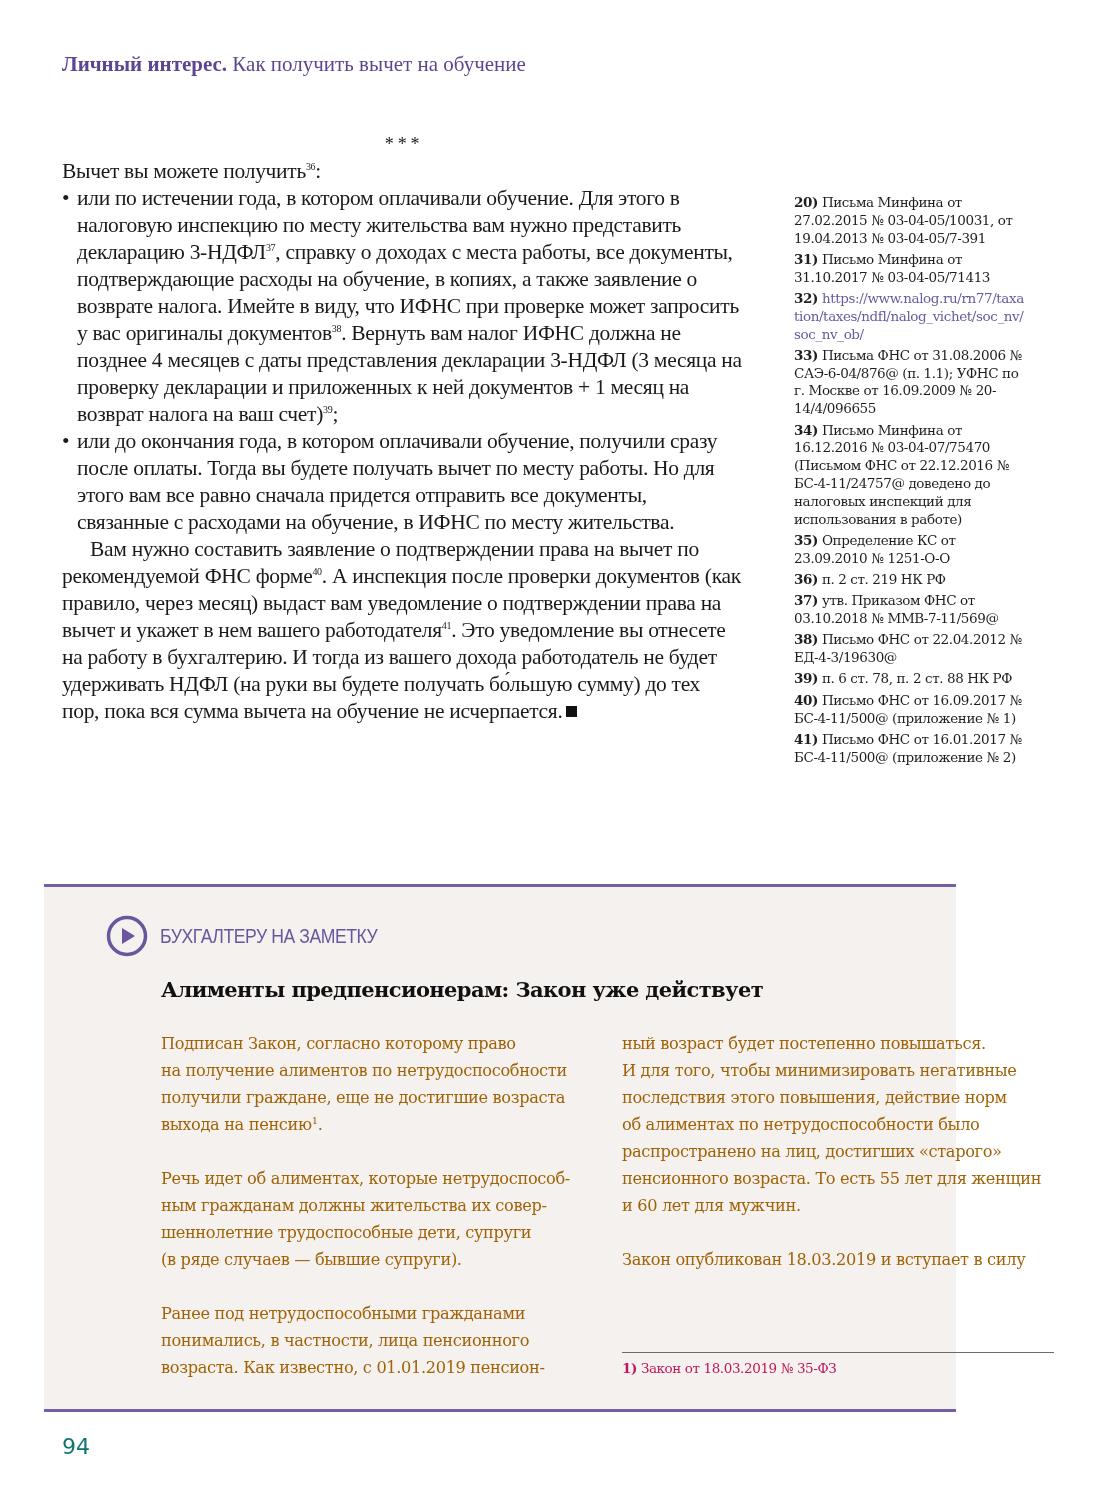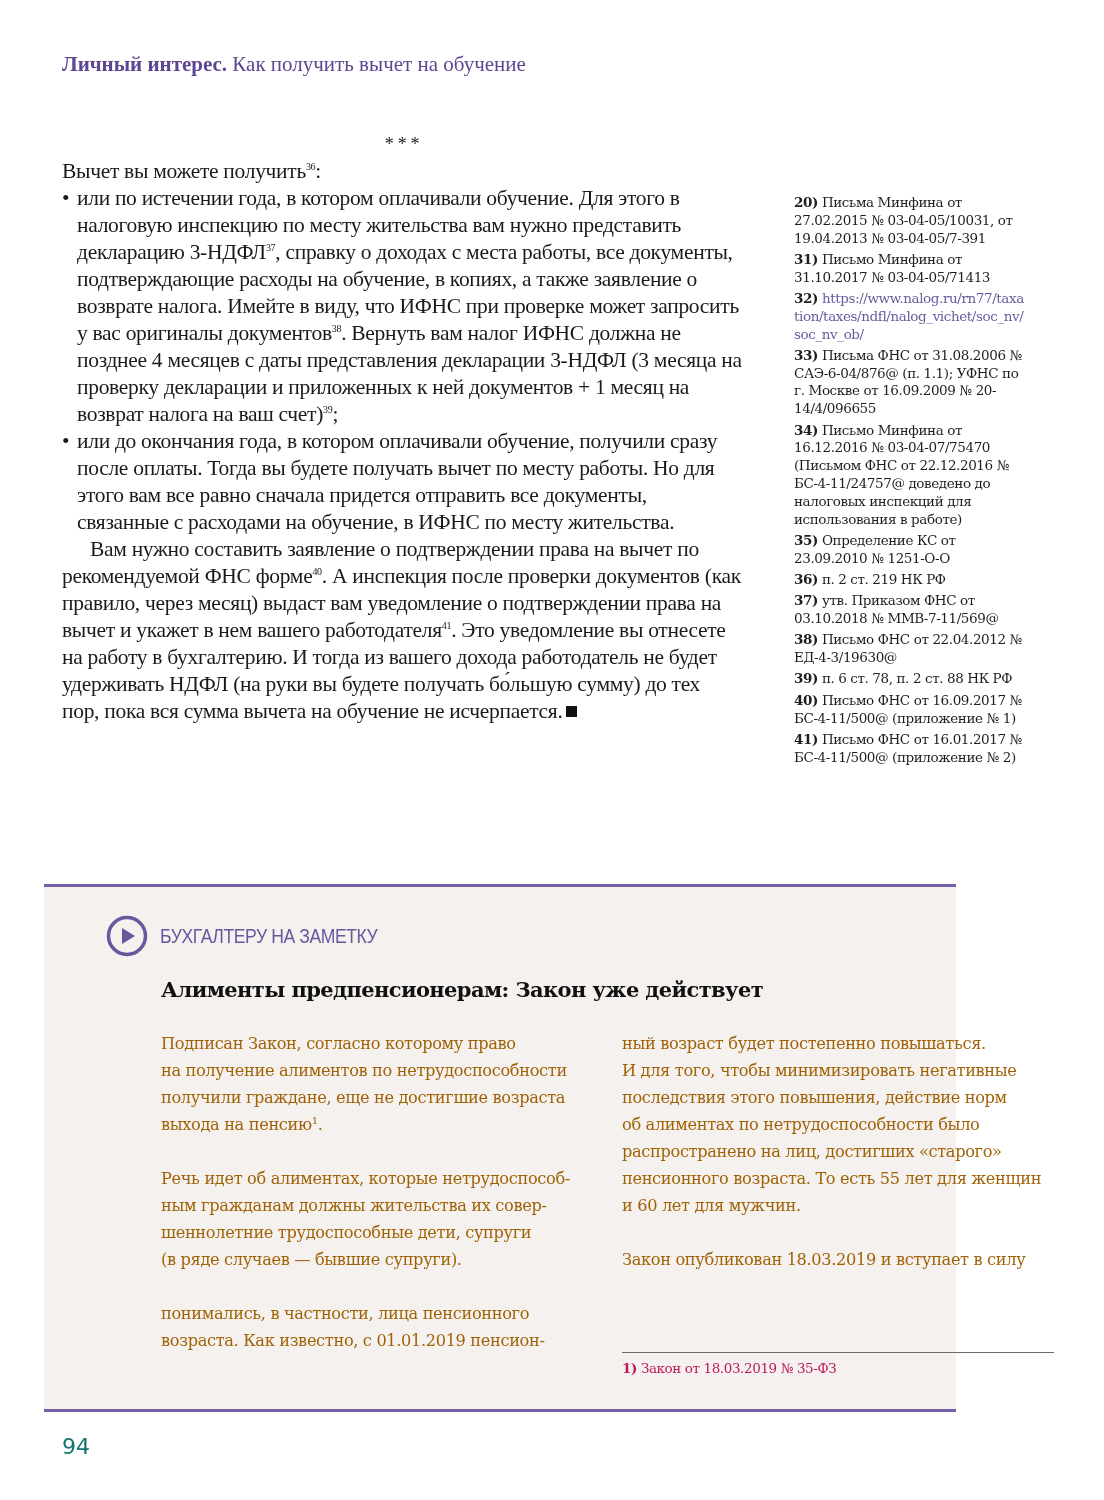--- a/index.html
+++ b/index.html
@@ -138,20 +138,21 @@
       <span class="br">получили граждане, еще не достигшие возраста</span>
       <span class="br"><span>выхода на пенсию</span><sup>1</sup><span>.</span></span>
     </p>
     <p>
       <span class="br">Речь идет об алиментах, которые нетрудоспособ-</span>
       <span class="br">ным гражданам должны жительства их совер-</span>
       <span class="br">шеннолетние трудоспособные дети, супруги</span>
       <span class="br">(в ряде случаев — бывшие супруги).</span>
     </p>
     <p>
+      <span class="br">Ранее под нетрудоспособными гражданами</span>
       <span class="br">понимались, в частности, лица пенсионного</span>
       <span class="br">возраста. Как известно, с 01.01.2019 пенсион-</span>
     </p>
   </div>
 
   <div class="box-col box-col-right">
     <p>
       <span class="br">ный возраст будет постепенно повышаться.</span>
       <span class="br">И для того, чтобы минимизировать негативные</span>
       <span class="br">последствия этого повышения, действие норм</span>

